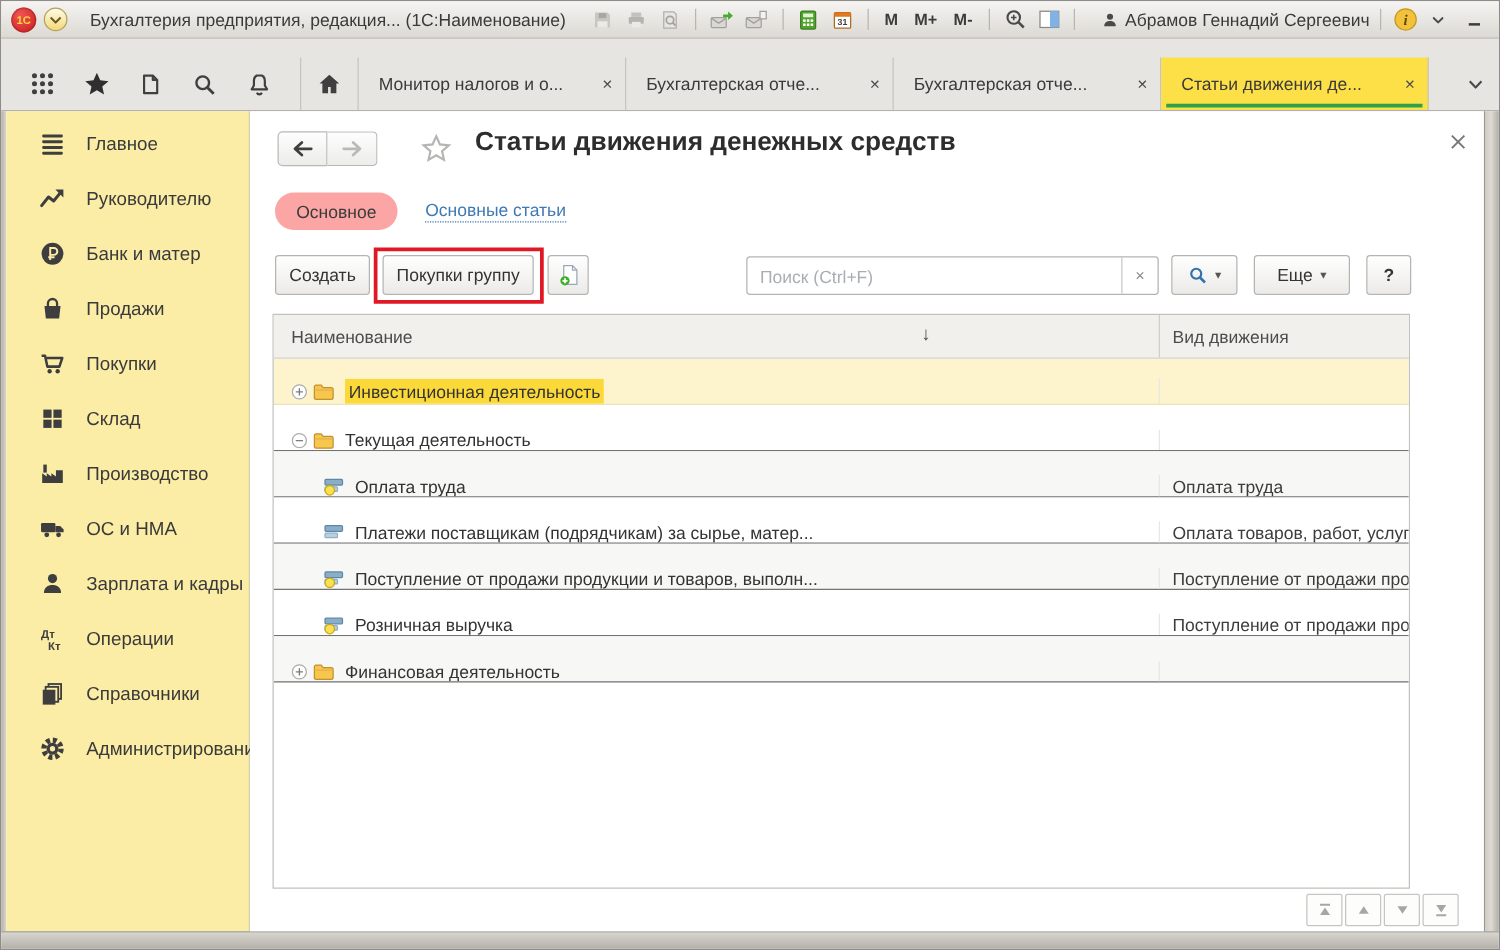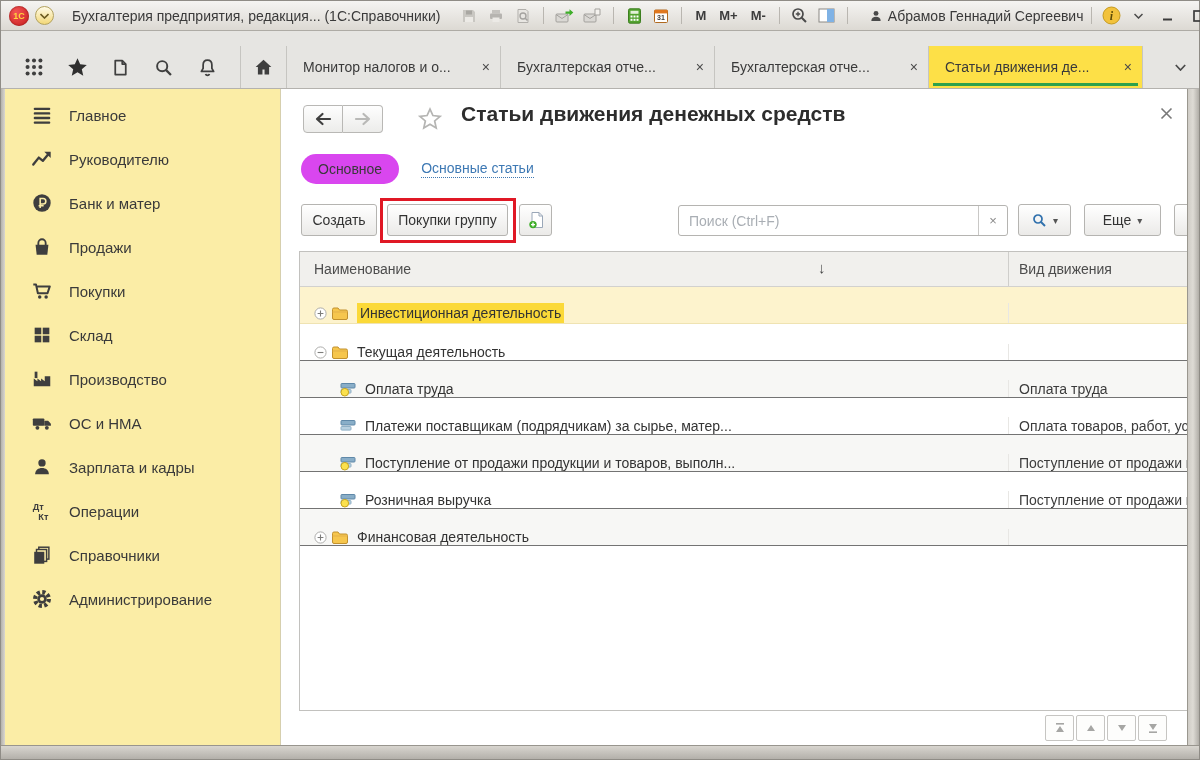--- a/index.html
+++ b/index.html
@@ -38,38 +38,38 @@
   .tab-label{flex:1;white-space:nowrap;overflow:hidden;}
   .tab-close{margin-left:8px;color:#4a4a4a;font-size:14px;line-height:1;}
   .tabs-overflow{margin-left:auto;width:38px;height:42px;display:flex;align-items:center;justify-content:center;}
 
   
   .main{flex:1;display:flex;min-height:0;}
   .frame-left{width:4px;background:linear-gradient(to right,#b5b2ac,#d9d6d0);}
   .frame-right{width:12px;background:linear-gradient(to right,#cfccc6,#dedbd5 45%,#b1aea8);border-left:1px solid #9a978f;}
   .bottom-frame{height:14px;flex:0 0 auto;background:linear-gradient(#d8d5cf,#b3b0aa);border-top:1px solid #98958e;}
 
-  .sidebar{width:276px;background:var(--sidebar-bg);border-right:1px solid #d6cfae;padding-top:4px;}
+  .sidebar{width:195px;background:var(--sidebar-bg);border-right:1px solid #d6cfae;padding-top:4px;}
   .side-item{height:44px;display:flex;align-items:center;gap:16px;padding-left:26px;color:#3a3a3a;font-size:15px;cursor:default;white-space:nowrap;}
   .side-icon{width:22px;height:22px;flex:0 0 auto;}
   .side-icon svg{width:22px;height:22px;}
 
   .content{flex:1;position:relative;background:#fff;overflow:hidden;}
 
   
   .nav-btns{position:absolute;left:22px;top:16px;display:flex;}
   .nav-btn{width:40px;height:28px;border:1px solid #b9b8b5;background:linear-gradient(#fefefe,#ececea);display:flex;align-items:center;justify-content:center;}
   .nav-btn.back{border-radius:4px 0 0 4px;}
   .nav-btn.fwd{border-radius:0 4px 4px 0;border-left:none;}
   .fav-star{position:absolute;left:136px;top:17px;}
   .form-title{position:absolute;left:180px;top:13px;font-size:21px;font-weight:bold;color:#2d2d2d;white-space:nowrap;}
   .form-close{position:absolute;right:14px;top:18px;}
 
   .sections{position:absolute;left:20px;top:64px;height:32px;display:flex;align-items:center;gap:22px;}
-  .chip{height:30px;line-height:30px;padding:0 17px;border-radius:15px;background:#d946ef;color:#3a3a3a;}
+  .chip{height:30px;line-height:30px;padding:0 17px;border-radius:15px;background:#fca5a5;color:#3a3a3a;}
   .sec-link{color:var(--link);border-bottom:1px dotted var(--link);padding-bottom:1px;cursor:pointer;}
 
   
   .btn{position:absolute;top:115px;height:32px;border:1px solid #b5b4b1;border-radius:3px;background:linear-gradient(#ffffff,#ebeae8);display:flex;align-items:center;justify-content:center;font-size:14px;color:#333;gap:6px;}
   #btn-create{left:20px;width:76px;}
   #btn-create-group{left:106px;width:121px;}
   #btn-copy{left:238px;width:33px;}
   .search-box{position:absolute;left:397px;top:116px;width:330px;height:31px;border:1px solid #b5b4b1;border-radius:3px;background:#fff;display:flex;align-items:stretch;}
   .search-box input{flex:1;border:none;outline:none;padding:0 10px;font:inherit;color:#333;background:transparent;}
   .search-box input::placeholder{color:#a9aeb4;}
@@ -110,21 +110,21 @@
 
   <div class="titlebar">
     <div class="logo">
         <span>1С</span>
       </div>
     <div class="round-dd">
       <svg width="9" height="6" viewBox="0 0 9 6">
           <path d="M0.5,1 L4.5,5 L8.5,1" fill="none" stroke="#6b5a20" stroke-width="1.6"></path>
         </svg>
     </div>
-    <div class="tb-title">Бухгалтерия предприятия, редакция... (1С:Справочники)</div>
+    <div class="tb-title">Бухгалтерия предприятия, редакция... (1С:Наименование)</div>
     <div class="tb-icons">
       <span class="tb-btn">
           <svg width="16" height="16" viewBox="0 0 16 16">
             <path d="M2,2 h10 l2,2 v10 H2 z" fill="#c9c7c2"></path>
             <rect x="5" y="2.5" width="6" height="4" fill="#a9a7a2"></rect>
             <rect x="4" y="9" width="8" height="5" fill="#eceae6"></rect>
           </svg>
         </span>
       <span class="tb-btn">
           <svg width="16" height="16" viewBox="0 0 16 16">

